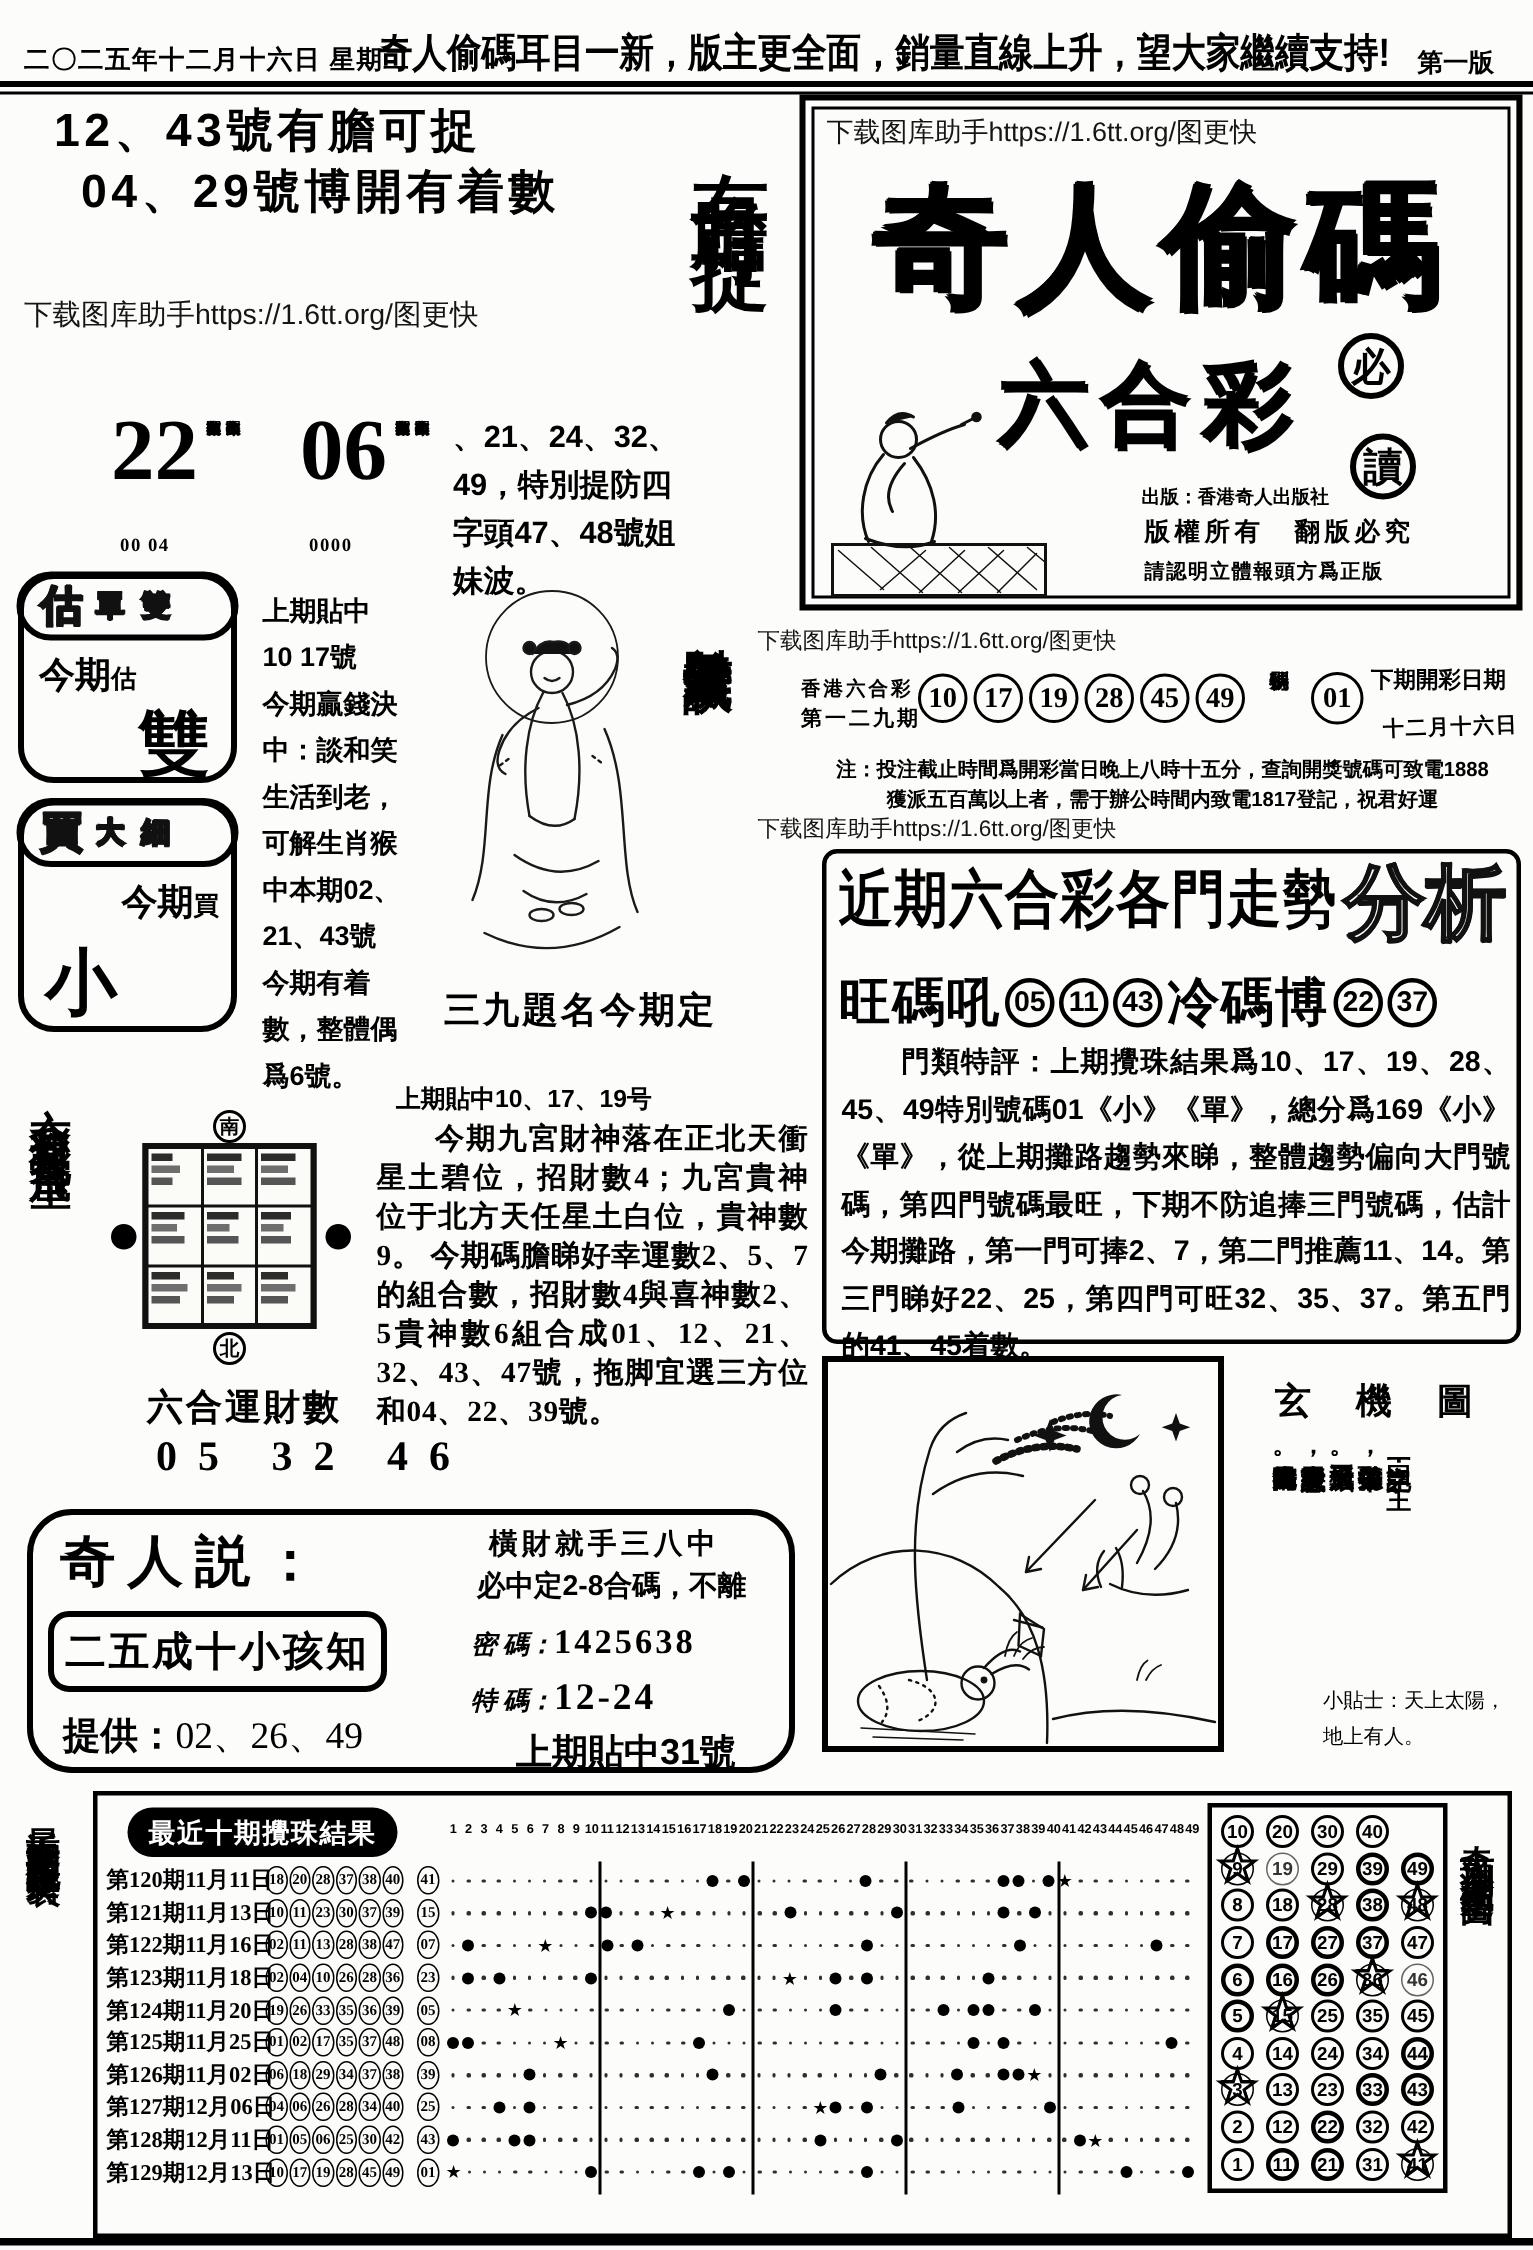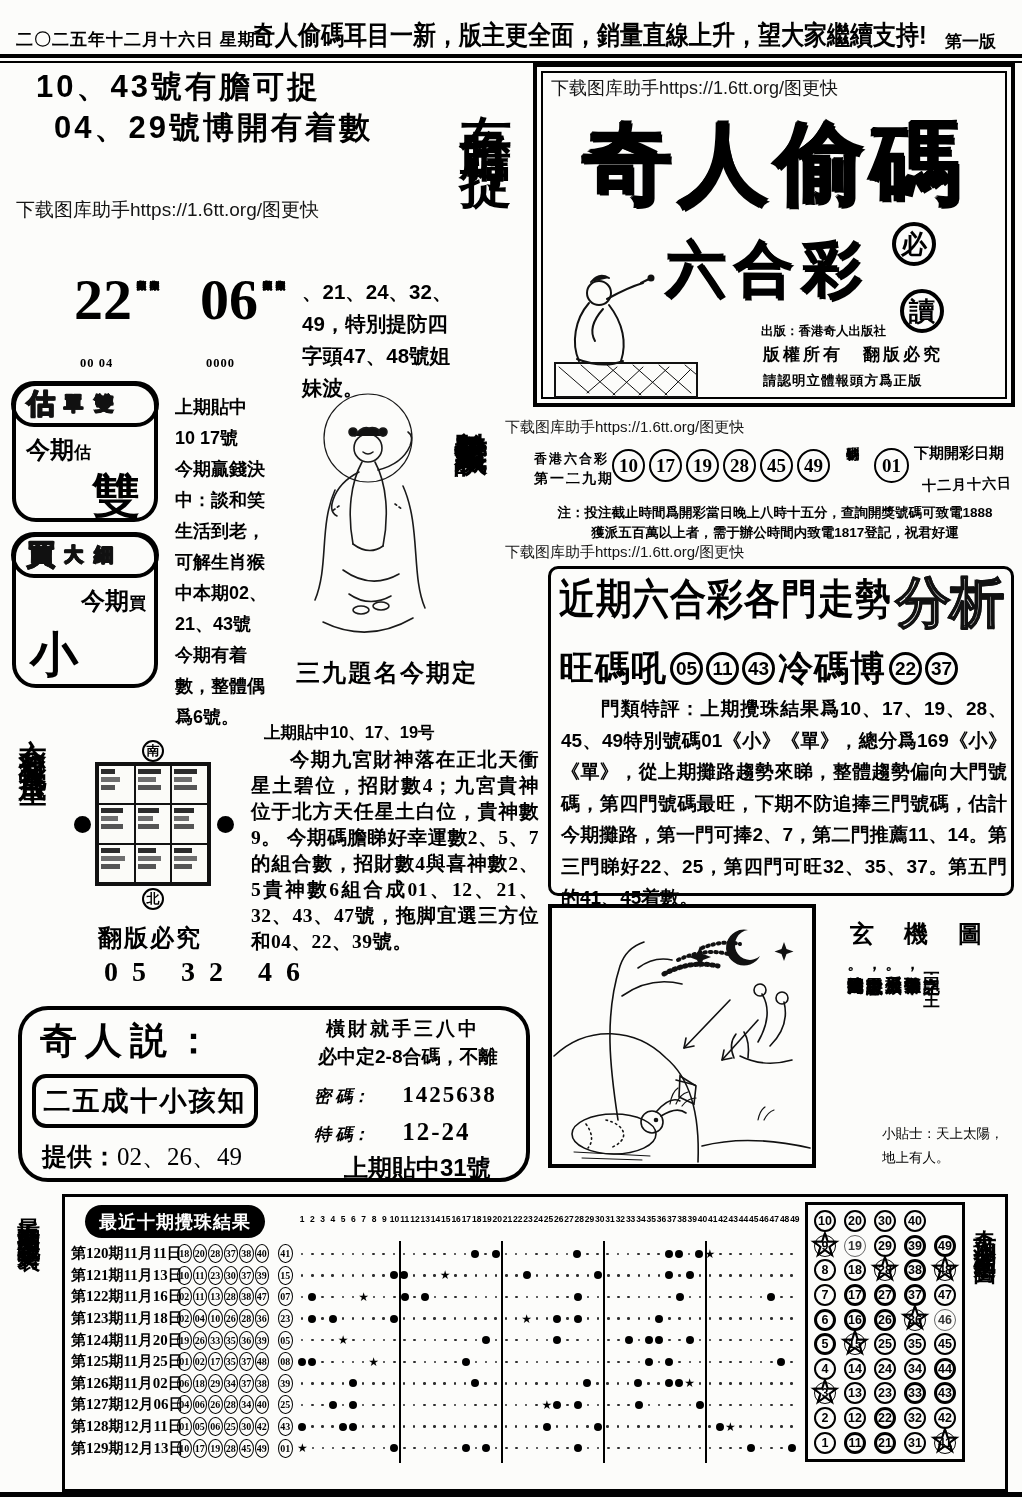--- a/index.html
+++ b/index.html
@@ -79,21 +79,21 @@
   
   #qiren-box{left:18px;top:1006px;width:512px;height:176px;border:4px solid #000;border-radius:30px;}
   #qiren-title{left:40px;top:1016px;font-size:37px;font-weight:900;letter-spacing:8px;font-family:"Liberation Serif",serif;}
   #qiren-inner{left:32px;top:1074px;width:226px;height:54px;border:4px solid #000;border-radius:14px;
                font-size:27px;font-weight:700;letter-spacing:2px;}
   #qiren-provide{left:42px;top:1140px;font-size:25px;font-weight:800;}
   #qiren-provide .nums{font-weight:400;font-family:"Liberation Serif",serif;}
   #qiren-r1{left:326px;top:1016px;font-size:19px;font-weight:700;letter-spacing:3px;}
   #qiren-r2{left:318px;top:1044px;font-size:19px;font-weight:700;}
   .q-row{font-size:17px;font-weight:800;font-family:"Liberation Serif",serif;font-style:italic;}
-  .q-row .qv{font-style:normal;font-size:23px;font-weight:700;letter-spacing:2px;margin-left:33px;}
+  .q-row .qv{font-style:normal;font-size:23px;font-weight:700;letter-spacing:2px;}
   #qiren-code{left:314px;top:1082px;}
   #qiren-spec{left:314px;top:1118px;}
   #qiren-spec .qv{font-size:25px;}
   #qiren-last{left:344px;top:1152px;font-size:24px;font-weight:700;}
 
   
   #masthead{left:533px;top:63px;width:482px;height:344px;border:4px solid #000;
             box-shadow:inset 0 0 0 4px #fcfcfa,inset 0 0 0 6px #000;}
   #wm2{left:14px;top:9px;font-size:18px;position:absolute;}
   #mast-title{position:absolute;left:0;top:36px;width:100%;text-align:center;font-size:90px;font-weight:900;
@@ -185,21 +185,21 @@
 <body>
 
 <div id="page">
 
   <div class="abs" id="hdr-date">二〇二五年十二月十六日  星期二</div>
   <div class="abs" id="hdr-slogan">奇人偷碼耳目一新，版主更全面，銷量直線上升，望大家繼續支持!</div>
   <div class="abs" id="hdr-edition">第一版</div>
   <div class="abs" id="rule1"></div>
   <div class="abs" id="rule2"></div>
 
-  <div class="abs" id="headline1">10、43號有膽可捉</div>
+  <div class="abs" id="headline1">12、43號有膽可捉</div>
   <div class="abs" id="headline2">04、29號博開有着數</div>
   <div class="abs vrt" id="lead-banner">有膽可捉</div>
   <div class="abs wm" id="wm1">下载图库助手https://1.6tt.org/图更快</div>
   <div class="abs" id="lead-stats">
       <div class="stat">
         <div class="stat-main">
           <div class="stat-val">22</div>
           <div class="stat-labels">
             <span>舊年開出次數</span>
             <span>今年開出次數</span>
@@ -317,21 +317,21 @@
       </div>
       <div class="pg-cell">
         <i style="width: 56%; background: rgb(44, 44, 44);"></i>
         <i style="width: 73%; background: rgb(110, 110, 110);"></i>
         <i style="width: 56%; background: rgb(85, 85, 85);"></i>
       </div>
     </div>
   <div class="abs center dir-circ" id="palace-north">北</div>
   <div class="abs side-dot" id="pdot-l"></div>
   <div class="abs side-dot" id="pdot-r"></div>
-  <div class="abs" id="palace-footer">翻版必究</div>
+  <div class="abs" id="palace-footer">六合運財數</div>
   <div class="abs" id="palace-lucky">05 32 46</div>
   <div class="abs" id="palace-intro">上期貼中10、17、19号</div>
   <div class="abs" id="palace-body">今期九宮財神落在正北天衝星土碧位，招財數4；九宮貴神位于北方天任星土白位，貴神數9。 今期碼膽睇好幸運數2、5、7的組合數，招財數4與喜神數2、5貴神數6組合成01、12、21、32、43、47號，拖脚宜選三方位和04、22、39號。</div>
 
   <div class="abs" id="qiren-box"></div>
   <div class="abs" id="qiren-title">奇人説：</div>
   <div class="abs center" id="qiren-inner">二五成十小孩知</div>
   <div class="abs" id="qiren-provide">
     <span>提供：</span><span class="nums">02、26、49</span>
   </div>

